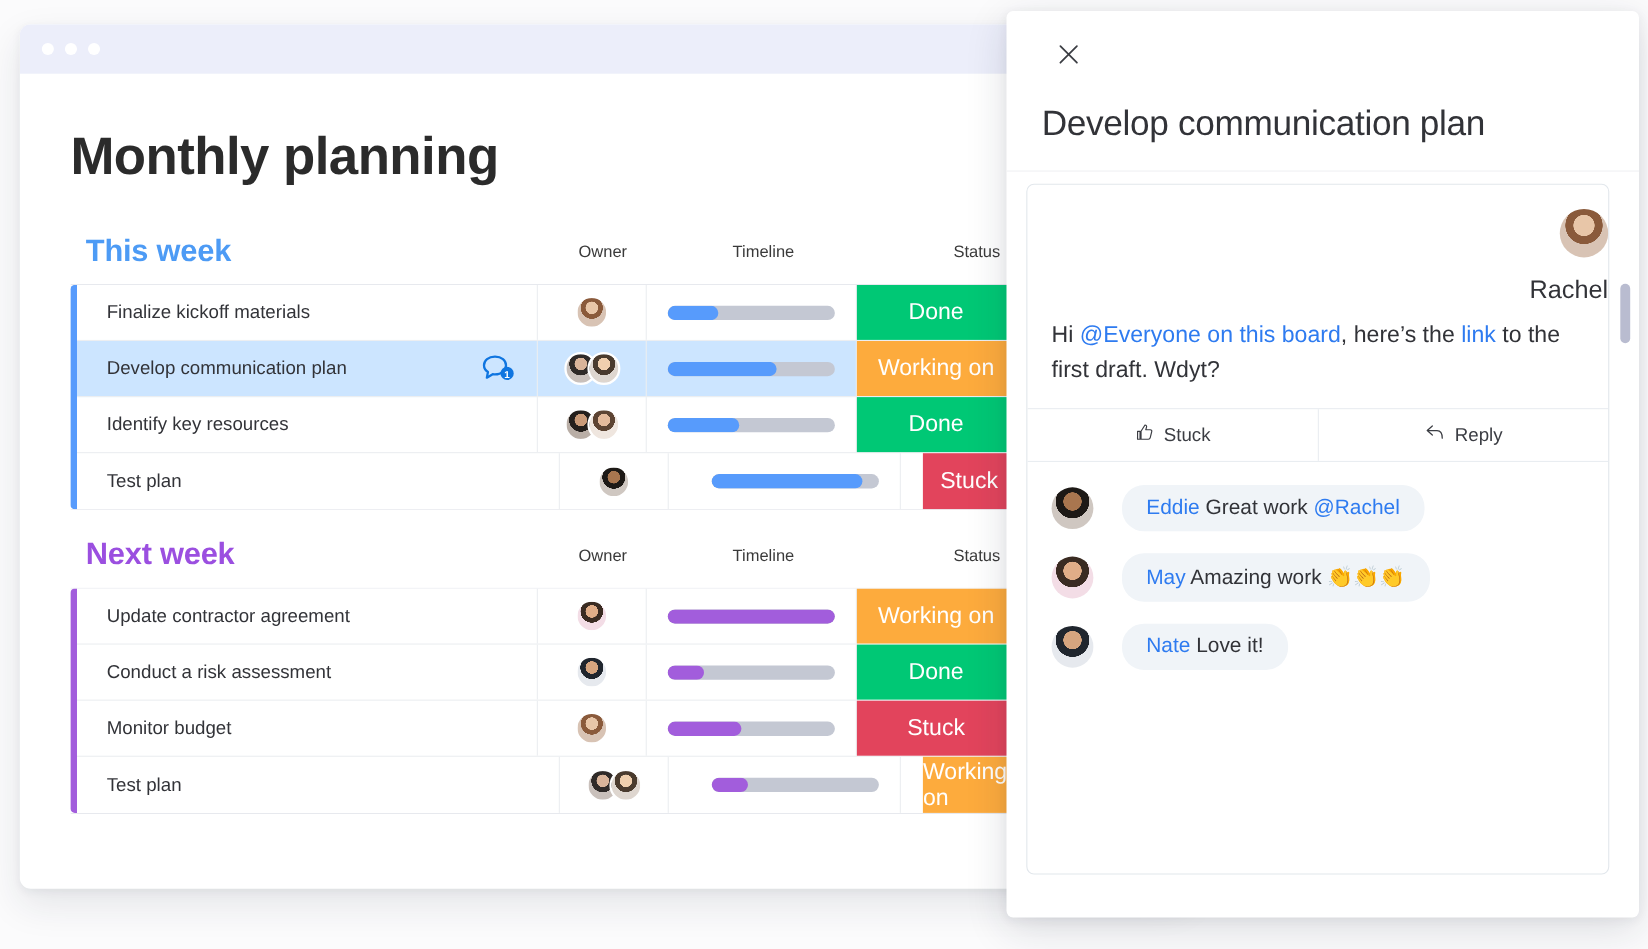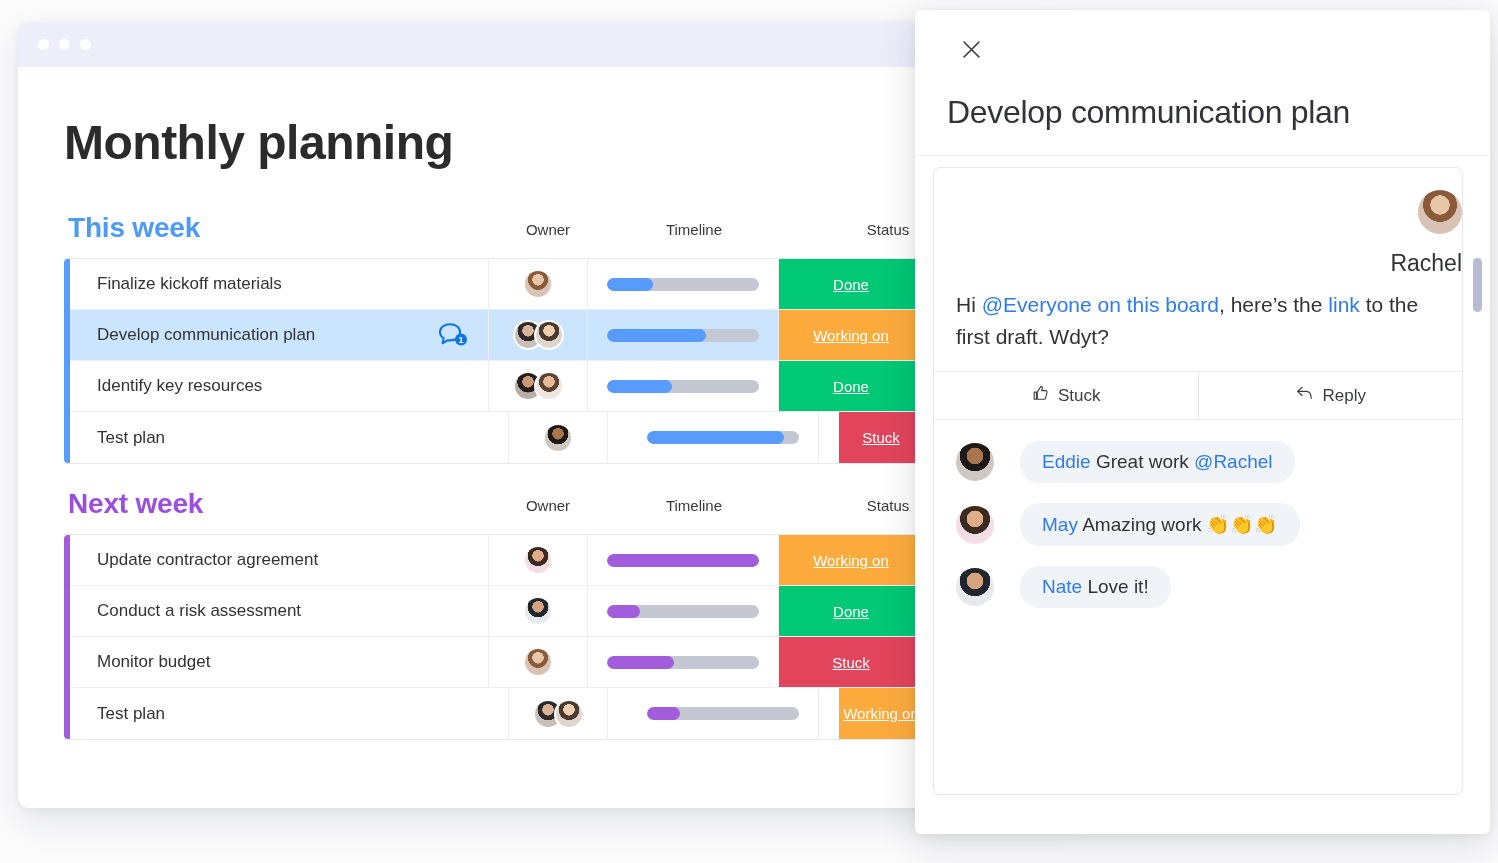--- a/index.html
+++ b/index.html
@@ -43,21 +43,21 @@
   
   .group { margin-bottom: 24px; }
   .group-head {
     position: relative;
     height: 36px;
     margin-bottom: 10px;
   }
   .group-title {
     font-size: 28px; font-weight: 700;
     letter-spacing: -.2px;
-    position: absolute; left: 4px; top: 0;
+    position: absolute; left: 14px; top: 0;
   }
   .group-title.blue { color: #4d9bf5; }
   .group-title.purple { color: #9b4fe0; }
   .col-head {
     position: absolute; top: 9px;
     font-size: 15px; color: #3a3a3a;
     text-align: center; transform: translateX(-50%);
   }
   .col-head.owner    { left: 484px; }
   .col-head.timeline { left: 630px; }
@@ -126,23 +126,22 @@
     width: 152px; height: 13px;
     border-radius: 7px;
     background: #c4c8d3;
     overflow: hidden;
   }
   .bar-fill { height: 100%; border-radius: 7px; }
 
   .cell-status {
     flex: 1;
     display: flex; align-items: center; justify-content: center;
-    color: #fff; font-size: 15px;
+    color: #fff; font-size: 21px;
     padding-right: 10px;
-    text-decoration: underline;
   }
 
   
   .panel {
     position: absolute;
     left: 915px; top: 10px;
     width: 575px; height: 824px;
     background: #ffffff;
     border-radius: 6px;
     box-shadow: 0 10px 38px rgba(26,35,56,.14), 0 2px 10px rgba(26,35,56,.06);

